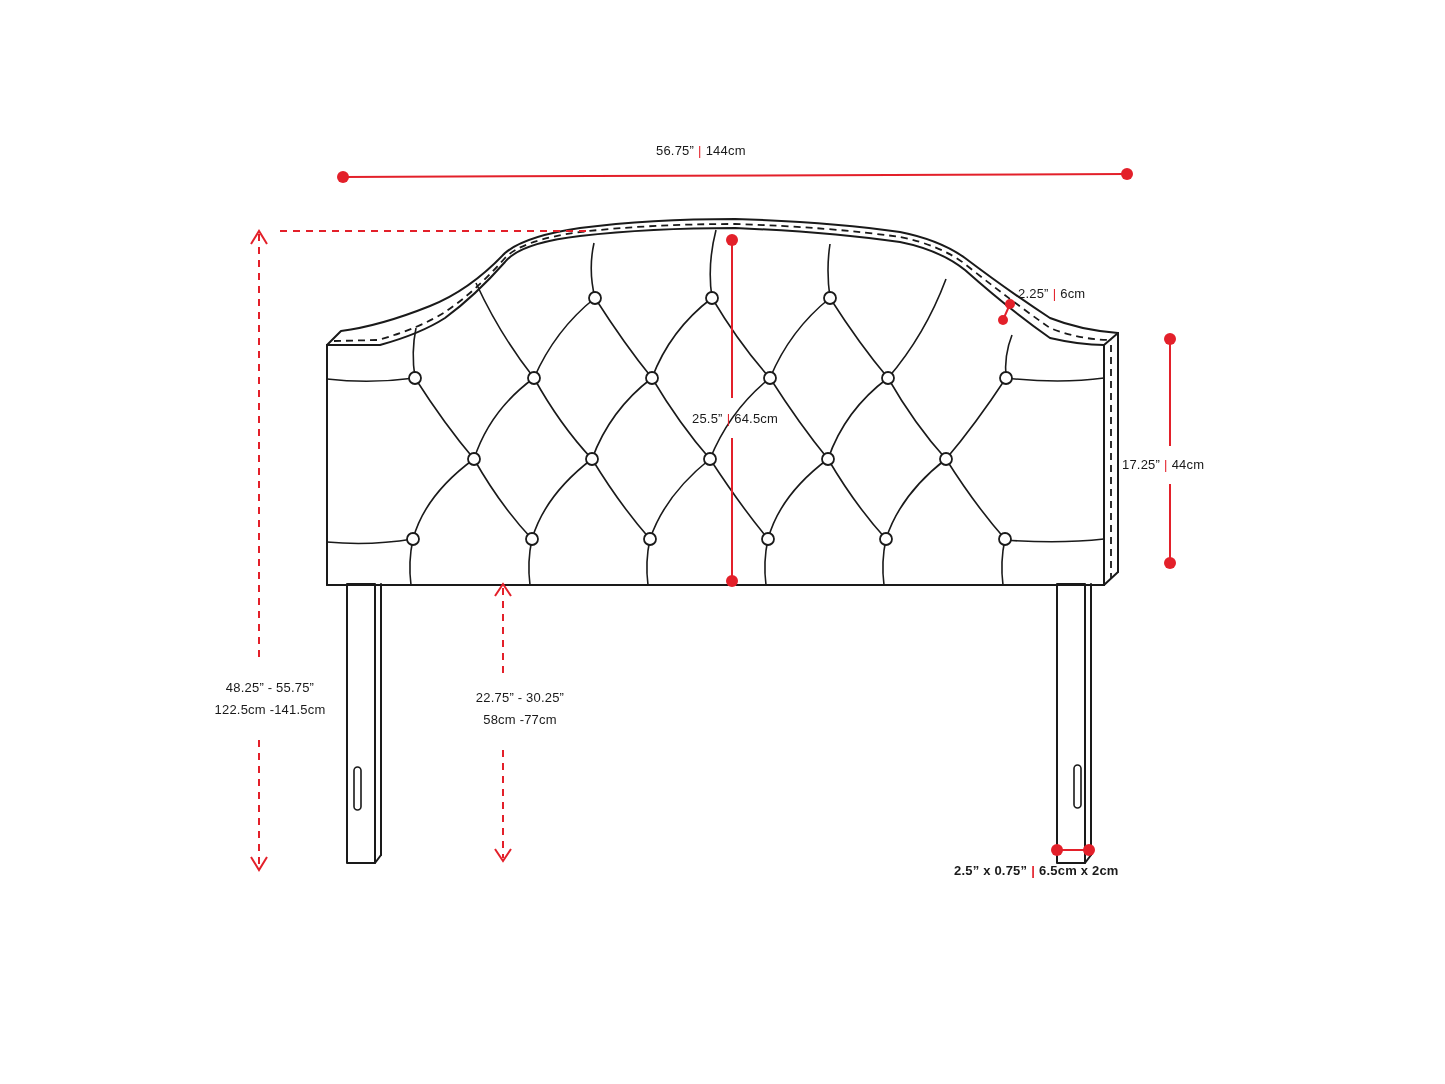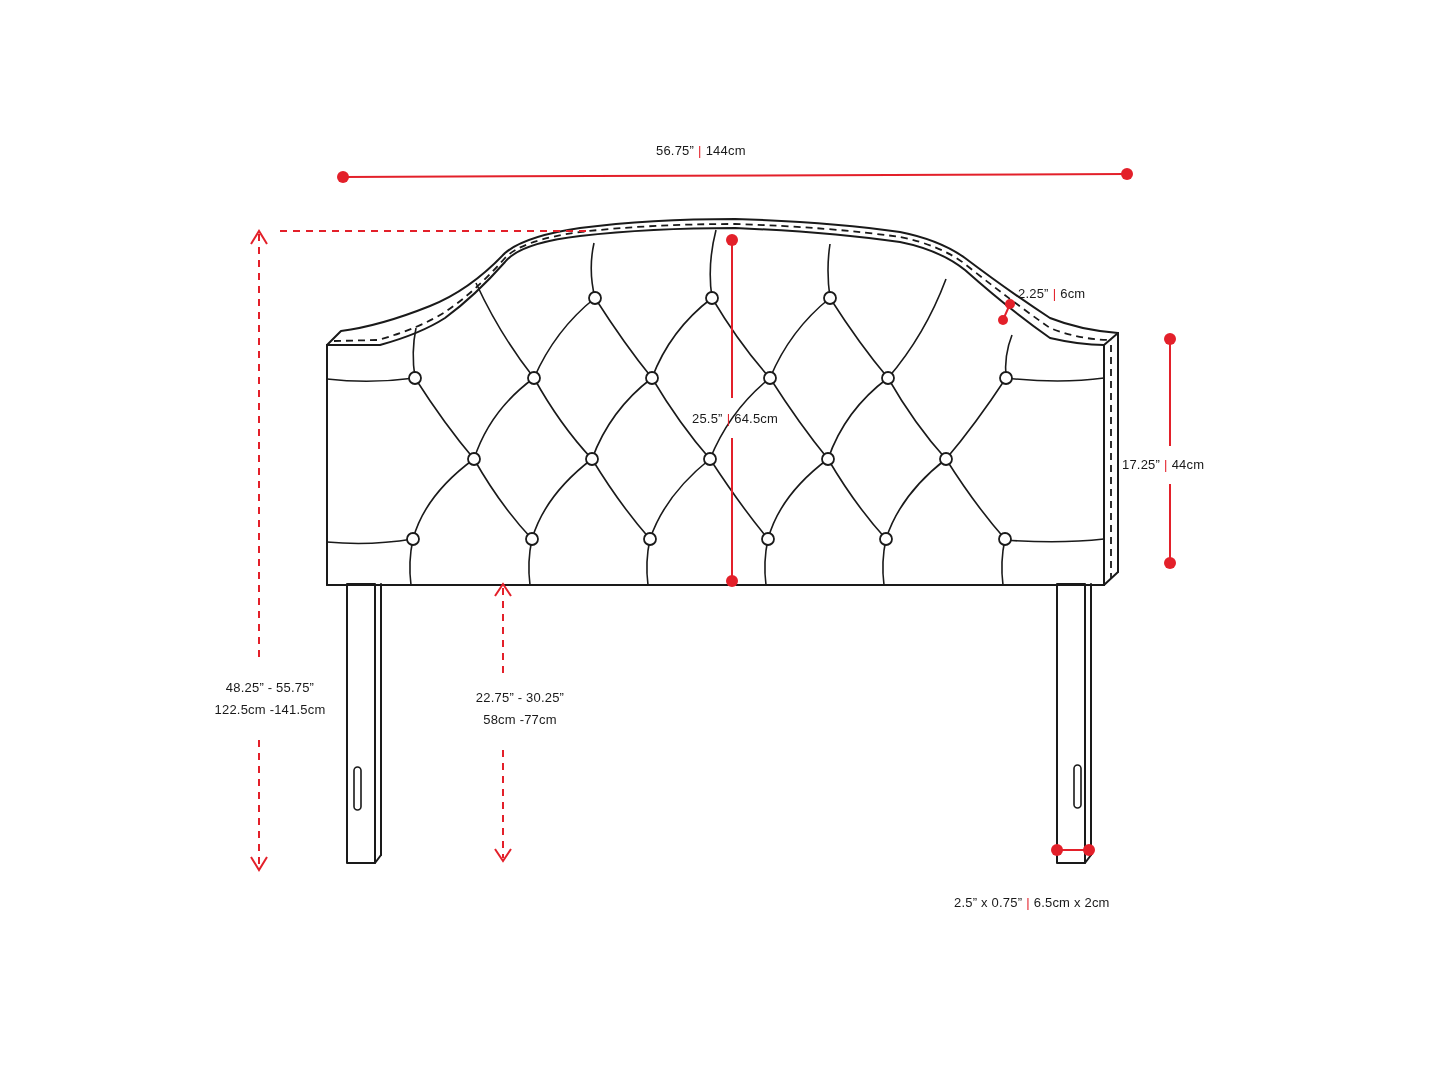--- a/index.html
+++ b/index.html
@@ -202,15 +202,15 @@
 <div class="label center" style="left:180px; top:677px; width:180px;">
   <span class="line">48.25” - 55.75”</span>
   <span class="line">122.5cm -141.5cm</span>
 </div>
 
 <div class="label center" style="left:436px; top:687px; width:168px;">
   <span class="line">22.75” - 30.25”</span>
   <span class="line">58cm -77cm</span>
 </div>
 
-<div class="label" style="left:954px; top:892px;">
+<div class="label" style="left:954px; top:860px;font-weight:bold;">
   <span>2.5” x 0.75”</span><span class="sep">|</span><span>6.5cm x 2cm</span>
 </div>
 
 </body></html>

